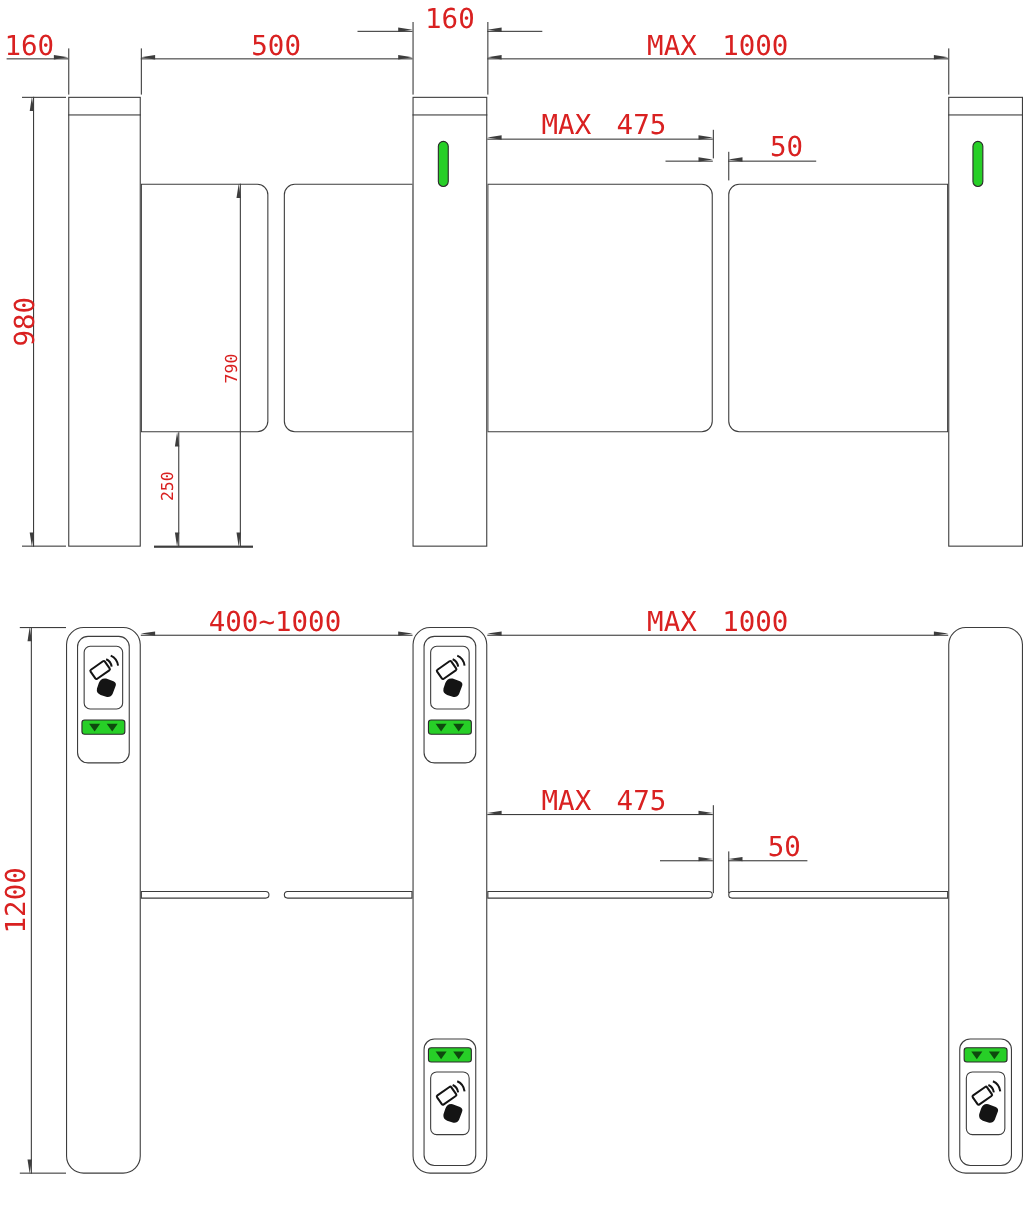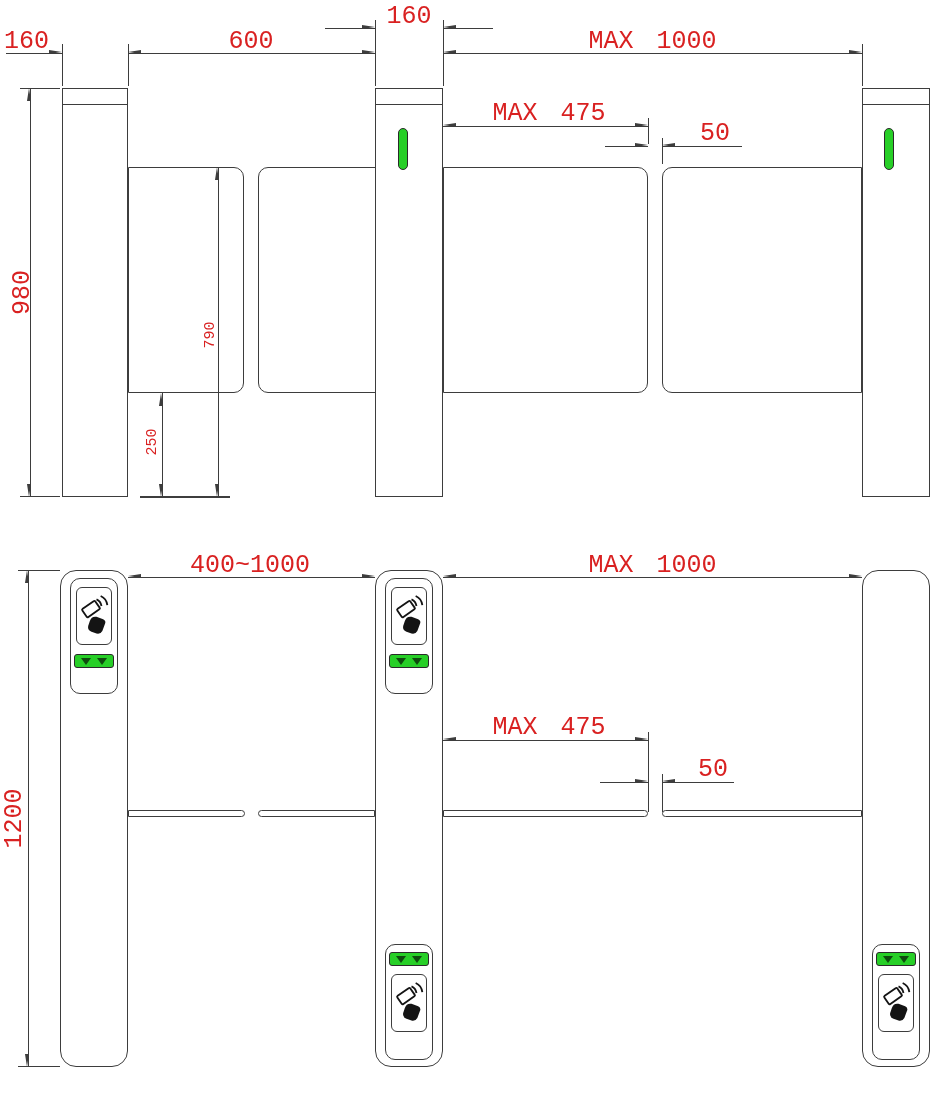--- a/index.html
+++ b/index.html
@@ -1,18 +1,18 @@
 <!DOCTYPE html>
 <html><head>
 <meta charset="utf-8">
 <style>
   html,body{margin:0;padding:0;background:#ffffff;}
   .canvas{position:relative;width:942px;height:1095px;background:#fff;overflow:hidden;
           font-family:"DejaVu Sans Mono",monospace;}
-  .layer{position:absolute;left:0;top:0;width:100%;height:100%;font-family:Liberation Mono, monospace;}
+  .layer{position:absolute;left:0;top:0;width:100%;height:100%;}
 
   
   .hl{position:absolute;height:1.4px;background:#3d3d3d;}
   .vl{position:absolute;width:1.4px;background:#3d3d3d;}
 
   
   .post{position:absolute;border:1.6px solid #3d3d3d;background:#fff;box-sizing:border-box;}
   .panel{position:absolute;border:1.6px solid #3d3d3d;background:#fff;box-sizing:border-box;}
   .plan-post{position:absolute;border:1.6px solid #3d3d3d;background:#fff;border-radius:16px;box-sizing:border-box;}
   .arm{position:absolute;border:1.3px solid #3d3d3d;background:#fff;box-sizing:border-box;height:7px;}
@@ -60,21 +60,21 @@
 
     <div class="vl" style="left:62px;top:44px;height:42px;"></div>
     <div class="vl" style="left:128px;top:44px;height:42px;"></div>
     <div class="hl" style="left:6px;top:53px;width:56px;"></div>
     <div class="arr arr-r" style="left:49px;top:50.4px;"></div>
     <div class="lbl" style="left:4px;top:29px;">160</div>
 
     <div class="hl" style="left:128px;top:53px;width:247px;"></div>
     <div class="arr arr-l" style="left:128px;top:50.4px;"></div>
     <div class="arr arr-r" style="left:362px;top:50.4px;"></div>
-    <div class="lbl" style="left:196px;top:29px;width:110px;">600</div>
+    <div class="lbl" style="left:196px;top:29px;width:110px;">500</div>
 
     <div class="vl" style="left:375px;top:20px;height:66px;"></div>
     <div class="vl" style="left:443px;top:20px;height:66px;"></div>
     <div class="hl" style="left:325px;top:28px;width:50px;"></div>
     <div class="arr arr-r" style="left:362px;top:25.4px;"></div>
     <div class="hl" style="left:443px;top:28px;width:50px;"></div>
     <div class="arr arr-l" style="left:443px;top:25.4px;"></div>
     <div class="lbl" style="left:380px;top:4px;width:58px;">160</div>
 
     <div class="vl" style="left:862px;top:44px;height:42px;"></div>

